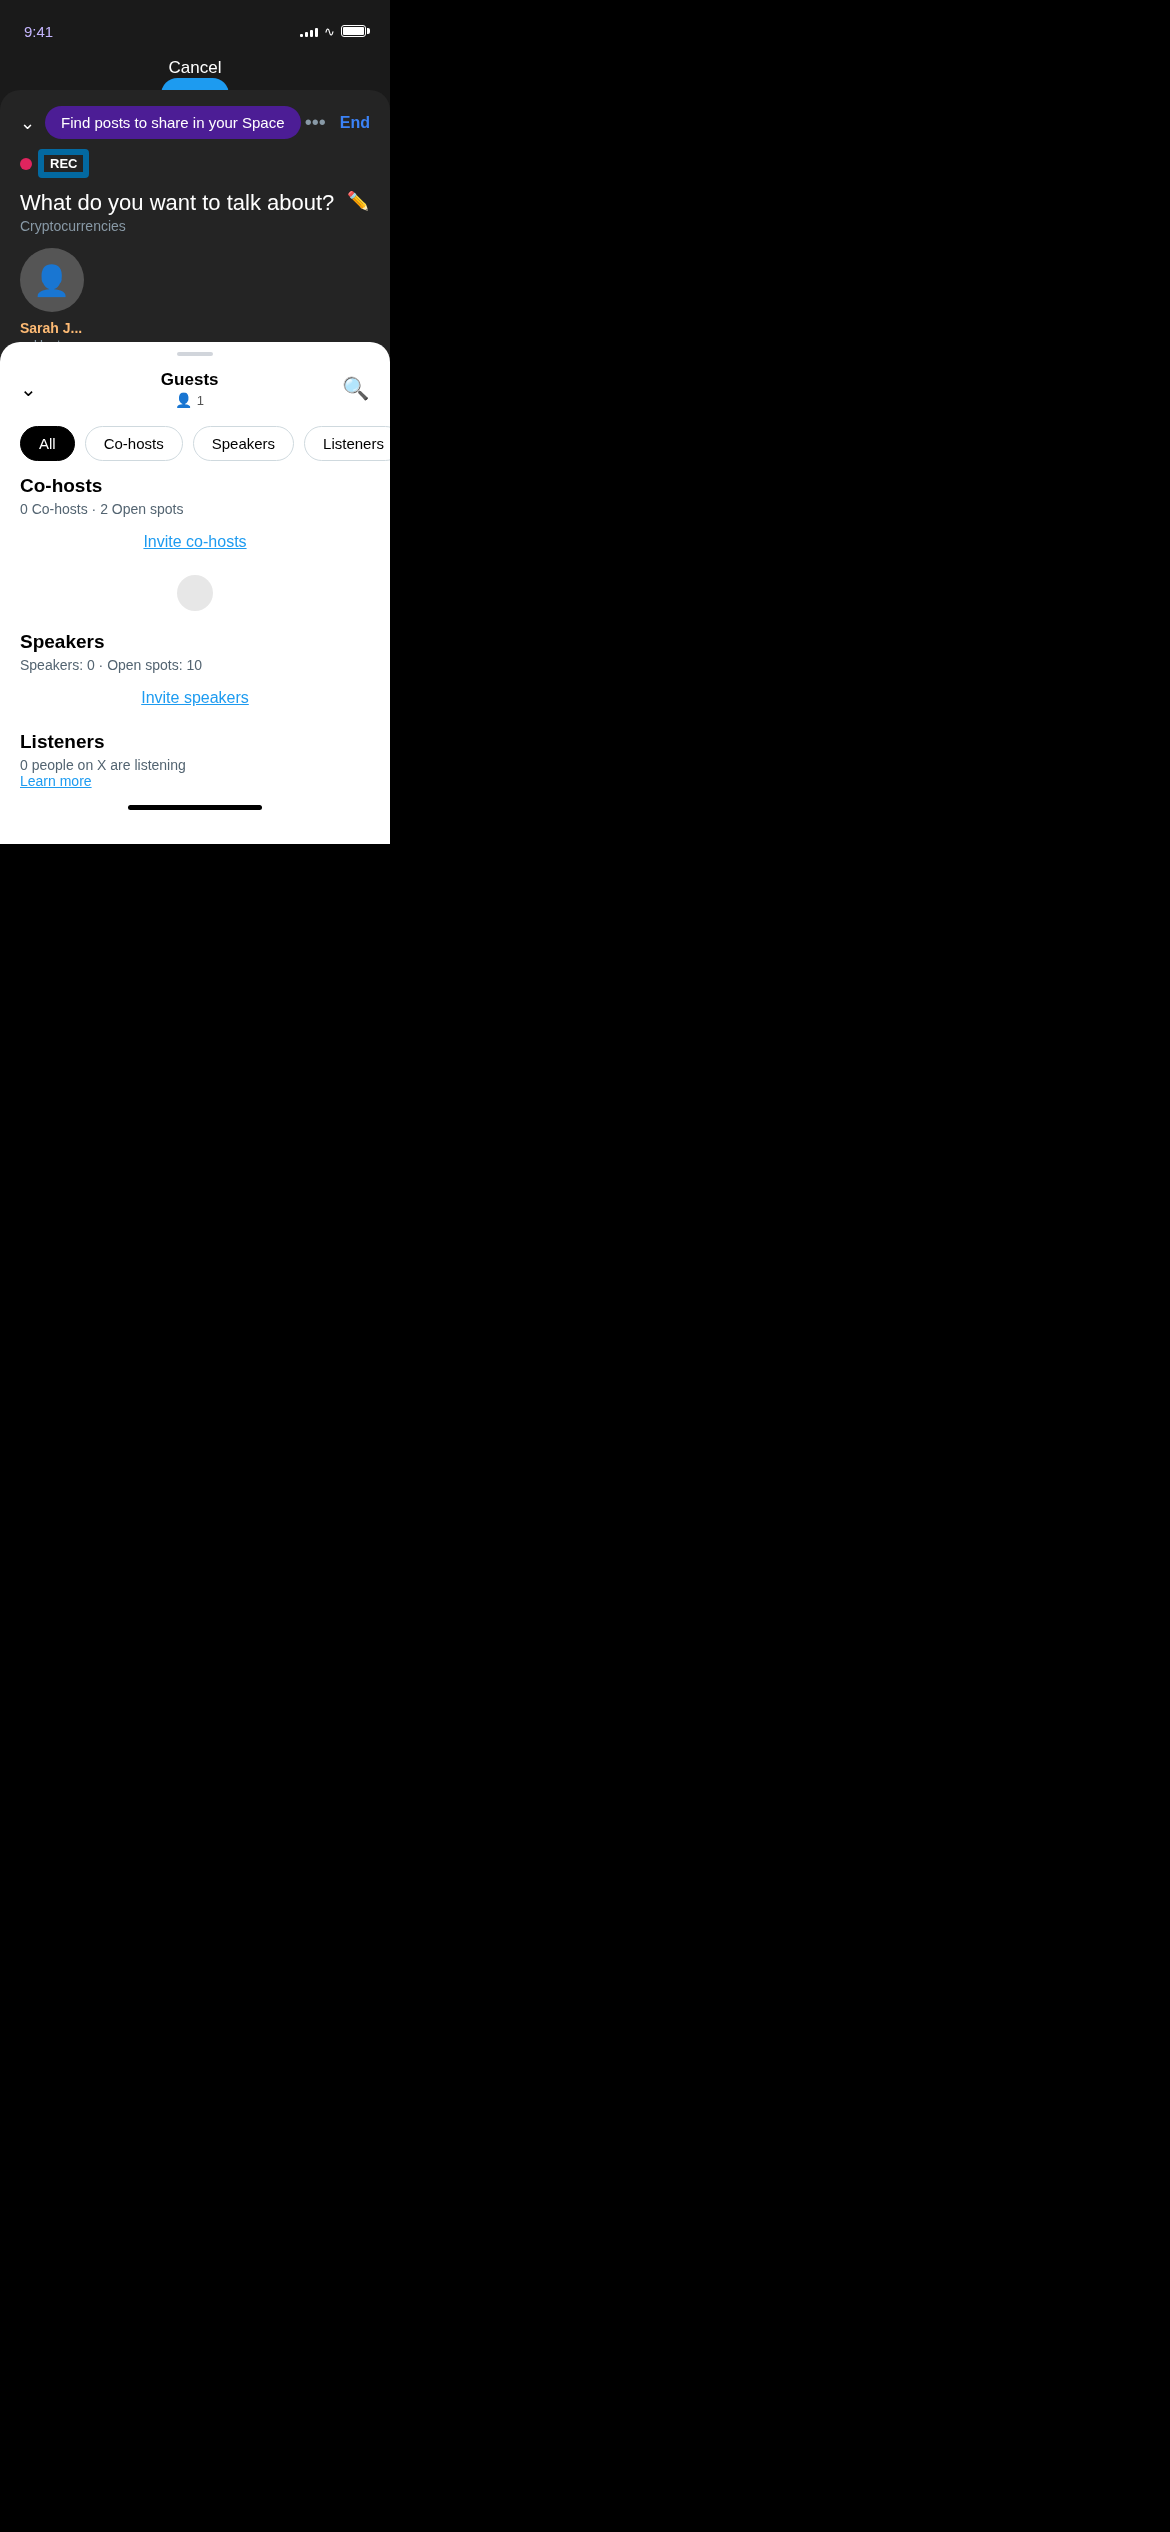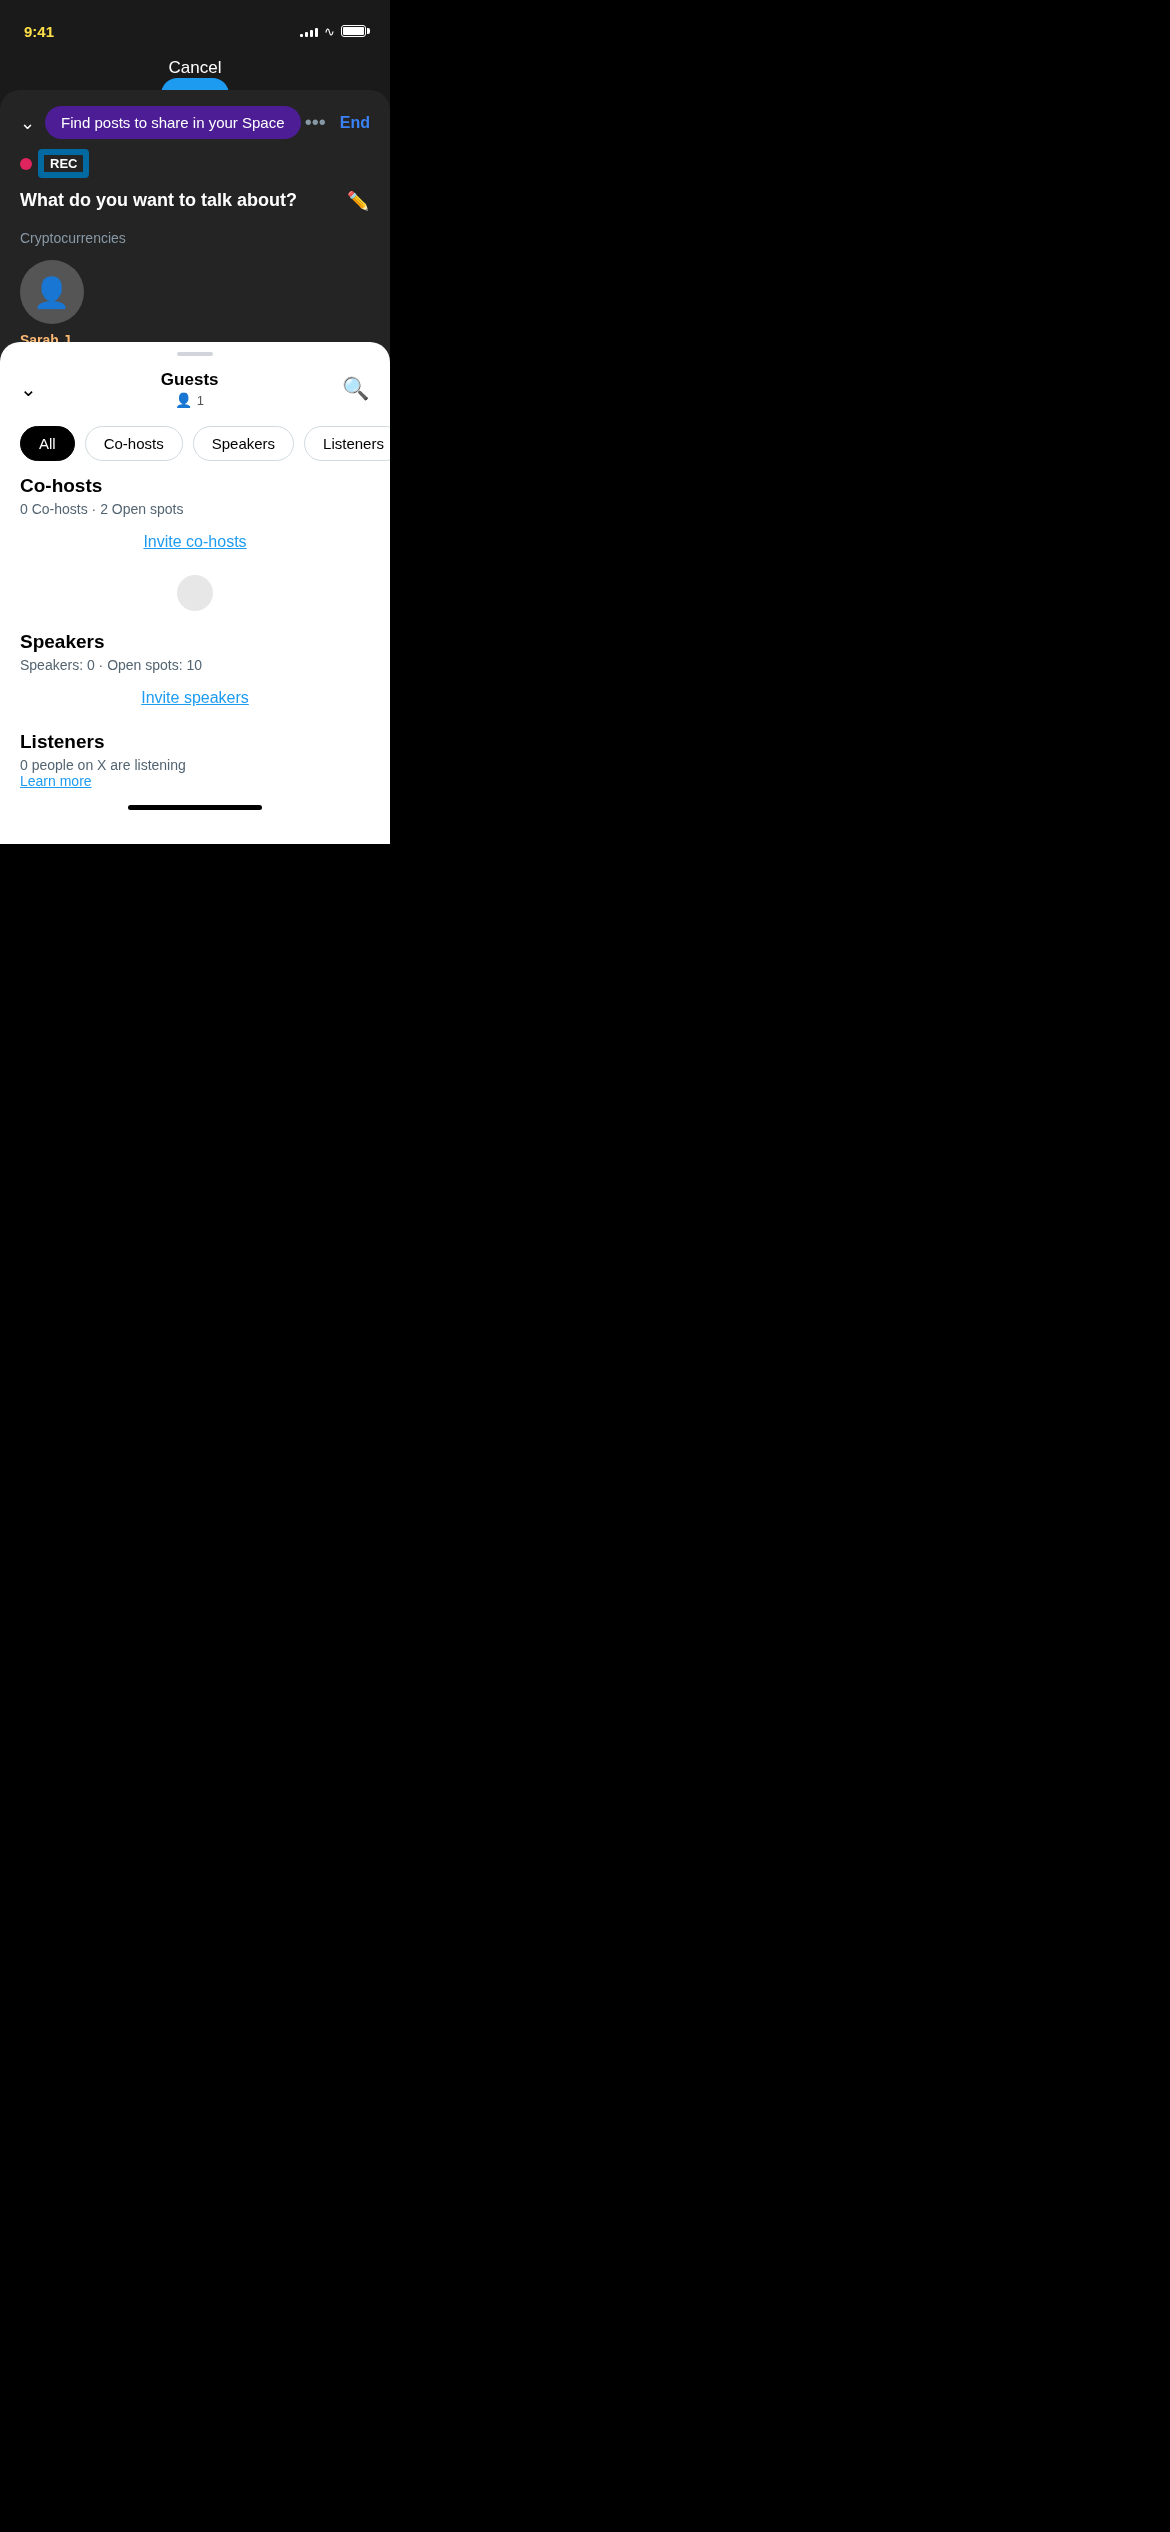--- a/index.html
+++ b/index.html
@@ -18,22 +18,22 @@
     .status-bar {
       display: flex;
       justify-content: space-between;
       align-items: center;
       padding: 14px 24px 0;
       height: 48px;
       background: #1a1a1a;
     }
     .status-time {
       font-size: 15px;
-      font-weight: 700;
-      color: #fde047;
+      font-weight: 400;
+      color: #c4b5fd;
     }
     .status-icons {
       display: flex;
       align-items: center;
       gap: 6px;
     }
     .signal-bars {
       display: flex;
       align-items: flex-end;
       gap: 2px;
@@ -178,23 +178,23 @@
     }
 
     .space-topic {
       display: flex;
       justify-content: space-between;
       align-items: flex-start;
       margin-bottom: 6px;
     }
     .space-topic-text h2 {
       color: #fff;
-      font-size: 18px;
-      font-weight: 700;
-      margin-bottom: 19px;
+      font-size: 22px;
+      font-weight: 400;
+      margin-bottom: 2px;
     }
     .space-topic-text p {
       color: #8899a6;
       font-size: 14px;
     }
     .edit-icon { color: #8899a6; font-size: 18px; }
 
     .avatar-section {
       margin-top: 14px;
       display: flex;

